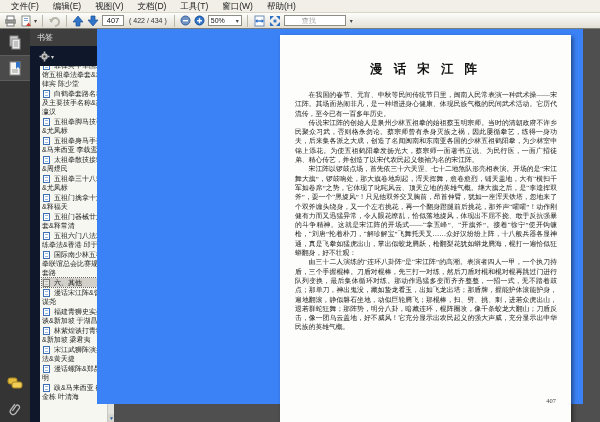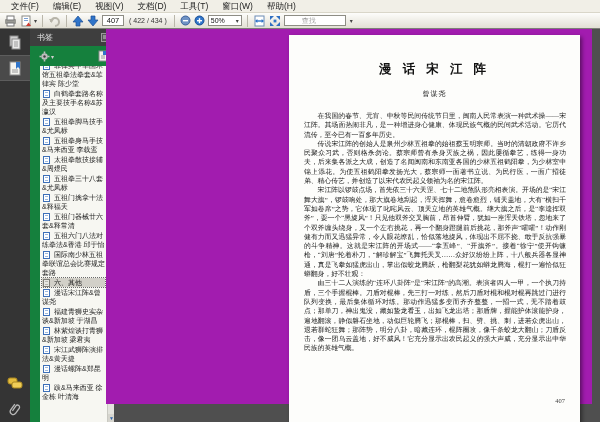--- a/index.html
+++ b/index.html
@@ -32,21 +32,21 @@
                 font-size:7px; color:#999; padding:0 17px; }
   .search-box::placeholder { color:#9a9a9a; }
 
   
   .strip { position:absolute; left:0; top:29px; width:30px; height:393px; background:#343434; }
   .strip-tab { width:30px; height:26px; display:flex; align-items:center; justify-content:center; }
   .strip-tab.active { background:#4a4a4a; border-top:1px solid #5d5d5d; border-bottom:1px solid #5d5d5d; }
   .strip-bottom { position:absolute; left:0; bottom:0; width:30px; }
 
   
-  .panel { position:absolute; left:30px; top:29px; width:84px; height:393px; background:#15803d; }
+  .panel { position:absolute; left:30px; top:29px; width:84px; height:393px; background:#0f172a; }
   .panel-header { height:17px; display:flex; align-items:center; justify-content:space-between;
                   padding:0 4px 0 7px; background:#3e3e3e; }
   .panel-title { font-size:8px; color:#e6e6e6; }
   .panel-tools { height:20px; display:flex; align-items:center; justify-content:space-between;
                  padding:0 5px 0 9px; }
   .bm-list-wrap { position:absolute; left:10px; top:37px; width:74px; height:356px;
                   background:#f7f7f2; overflow:hidden; }
   .bm-list { position:absolute; left:2px; top:-5px; width:63px; }
   .bm { position:relative; font-size:7px; line-height:9px; color:#1b1b1b; margin-bottom:1px; cursor:default; }
   .bm-t { display:block; text-indent:12px; word-break:break-all; }
@@ -62,21 +62,21 @@
   .pscroll { position:absolute; right:0; top:0; width:7px; height:356px; background:#e3e3dd;
              border-left:1px solid #c9c9c2; }
   .pscroll .arr { position:absolute; left:0; width:7px; height:8px; background:#d6d5ce;
                   color:#555; font-size:5px; line-height:8px; text-align:center; }
   .pscroll .arr.up { top:0; }
   .pscroll .arr.down { bottom:0; color:#2d62a8; }
   .pscroll .thumb { position:absolute; left:0; top:9px; width:7px; height:34px;
                     background:#c2c1ba; border:1px solid #a9a8a0; }
 
   
-  .canvas { position:absolute; left:106px; top:29px; width:486px; height:375px; background:#a21caf; }
+  .canvas { position:absolute; left:97px; top:29px; width:486px; height:375px; background:#3b82f6; }
   .page { position:absolute; left:183px; top:6px; width:291px; height:400px; background:#fdfdfb;
           box-shadow:2px 2px 4px rgba(0,0,0,.45);
           font-family:"Liberation Serif", serif; color:#1a1a1a; }
   .doc-title { margin-top:26px; text-align:center; font-size:12.5px; font-weight:bold;
                letter-spacing:4px; color:#111; }
   .doc-author { margin-top:11px; text-align:center; font-size:7px; color:#222; letter-spacing:1px; }
   .doc-body { margin:12px 14px 0 15px; }
   .doc-body p { font-size:6.8px; line-height:9.3px; text-align:justify; text-indent:2em;
                 word-break:break-all; }
   .doc-pagenum { position:absolute; right:15px; top:362px; font-size:6.5px; color:#444; }
@@ -304,21 +304,20 @@
         <div class="arr up">▲</div>
         <div class="thumb"></div>
         <div class="arr down">▼</div>
       </div>
     </div>
   </div>
 
   <div class="canvas">
     <div class="page">
       <div class="doc-title">漫 话 宋 江 阵</div>
-      <div class="doc-author">曾谋尧</div>
       <div class="doc-body">
         <p>在我国的春节、元宵、中秋等民间传统节日里，闽南人民常表演一种武术操——宋江阵。其场面热闹非凡，是一种增进身心健康、体现民族气概的民间武术活动。它历代流传，至今已有一百多年历史。</p>
         <p>传说宋江阵的创始人是泉州少林五祖拳的始祖蔡玉明宗师。当时的清朝政府不许乡民聚众习武，否则格杀勿论。蔡宗师曾有杀身灭族之祸，因此屡循拳艺，练得一身功夫，后来集各派之大成，创造了名闻闽南和东南亚各国的少林五祖鹤阳拳，为少林室中锦上添花。为使五祖鹤阳拳发扬光大，蔡宗师一面著书立说、为民行医，一面广招徒弟、精心传艺，并创造了以宋代农民起义领袖为名的宋江阵。</p>
         <p>宋江阵以锣鼓点场，首先依三十六天罡、七十二地煞队形亮相表演。开场的是“宋江舞大旗”，锣鼓响处，那大旗卷地刮起，浑天挥舞，愈卷愈烈，铺天盖地，大有“横扫千军如卷席”之势，它体现了叱咤风云、顶天立地的英雄气概。继大旗之后，是“李逵挥双斧”，耍一个“黑旋风”！只见他双斧交叉胸前，昂首伸臂，犹如一座浑天铁塔，忽地来了个双斧缠头绕身，又一个左右挑花，再一个翻身蹬腿前后挑花，那斧声“嚯嚯”！动作刚健有力而又迅猛异常，令人眼花缭乱，恰似落地旋风，体现出不屈不挠、敢于反抗强暴的斗争精神。这就是宋江阵的开场式——“拿五峰”、“开旗斧”。接着“徐宁”使开钩镰枪，“刘唐”抡着朴刀，“解珍解宝”飞舞托天叉……众好汉纷纷上阵，十八般兵器各显神通，真是飞拳如猛虎出山，掌出似蛟龙腾跃，枪翻梨花犹如蟒龙腾海，棍打一遍恰似狂蟒翻身，好不壮观：</p>
         <p>由三十二人演练的“连环八卦阵”是“宋江阵”的高潮。表演者四人一甲，一个执刀持盾，三个手握棍棒。刀盾对棍棒，先三打一对练，然后刀盾对棍和棍对棍再跳过门进行队列变换，最后集体循环对练。那动作迅猛多变而齐齐整整，一招一式，无不踏着鼓点；那单刀，神出鬼没，藏如蛰龙看玉，出如飞龙出塔；那盾牌，握能护体滚能护身，遍地翻滚，静似磐石坐地，动似巨轮腾飞；那棍棒，扫、劈、挑、刺，进若众虎出山，退若群蛇狂舞；那阵势，明分八卦，暗藏连环，棍阵圈攻，像千条蛟龙大翻山；刀盾反击，像一团乌云盖地，好不威风！它充分显示出农民起义的强大声威，充分显示出中华民族的英雄气概。</p>
       </div>
       <div class="doc-pagenum">407</div>
     </div>
   </div>
 

